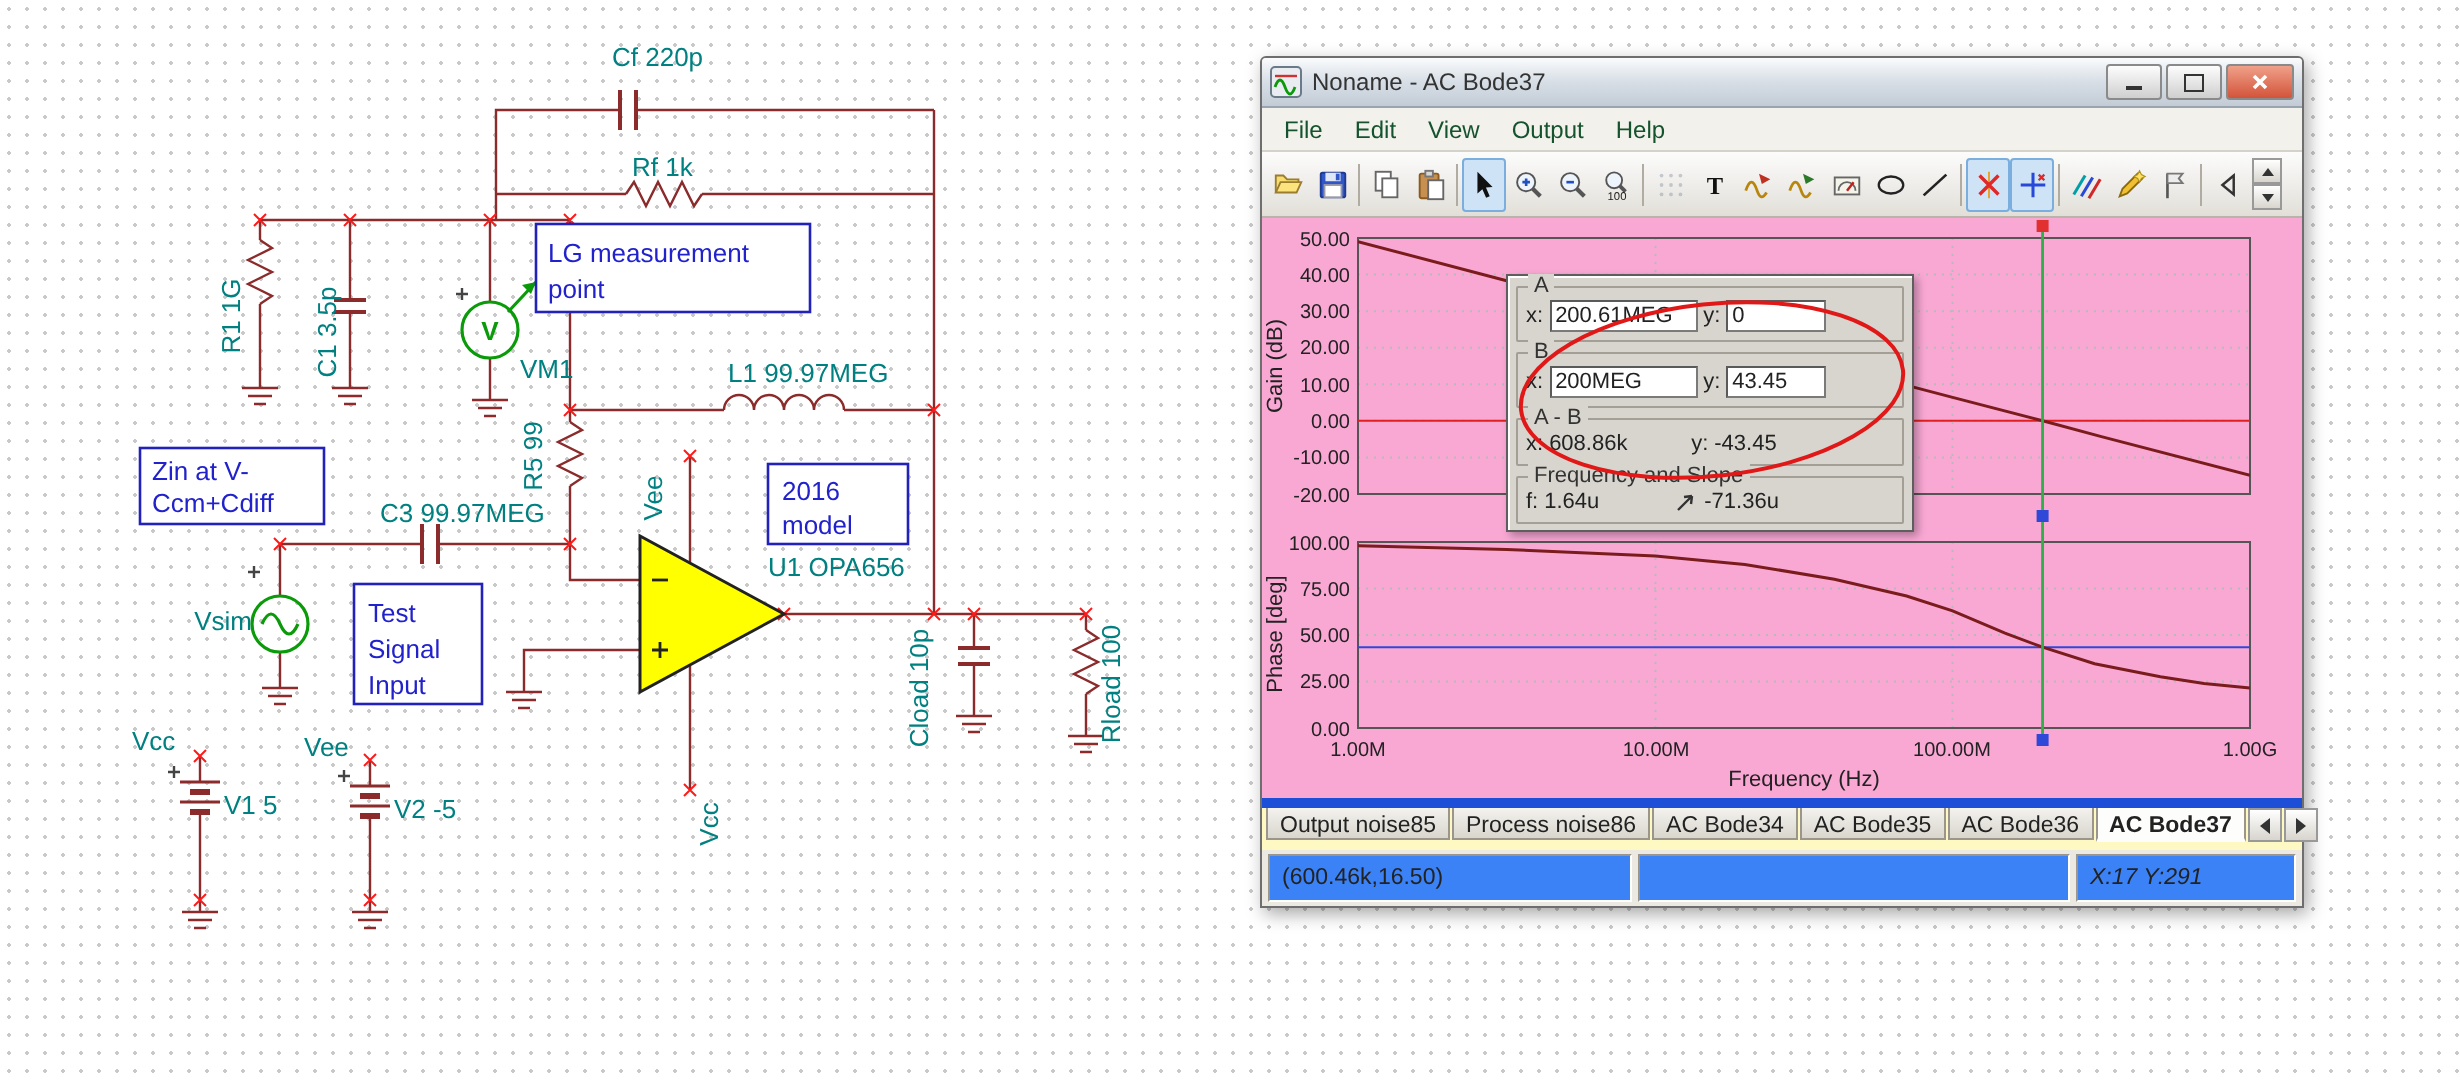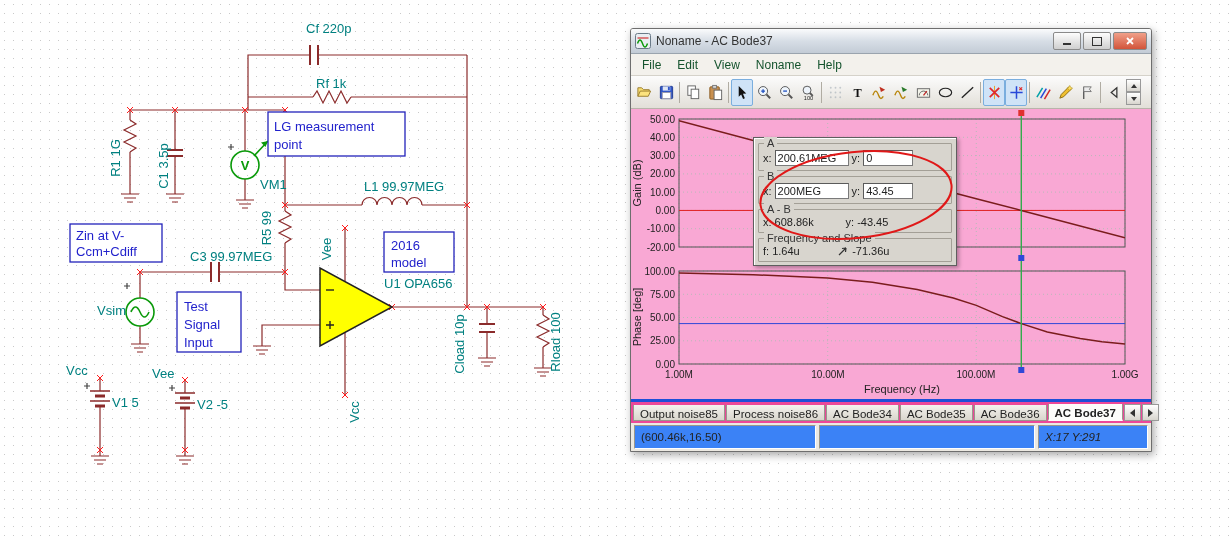--- a/index.html
+++ b/index.html
@@ -72,22 +72,22 @@
   .cgroup{position:relative;border:1px solid #a39f96;border-radius:1px;padding:6px 4px 4px;}
   .cglabel{position:absolute;top:-7px;left:5px;background:#d8d5ce;padding:0 3px;font-size:11px;color:#333;line-height:12px;}
   .crow{display:flex;align-items:center;gap:3px;font-size:11px;color:#222;}
   .cinput{display:inline-block;background:#fff;border:1px solid #7a7a7a;
     border-top-color:#5a5a5a;border-left-color:#5a5a5a;height:14px;line-height:14px;
     font-size:11px;padding:0 2px;overflow:hidden;white-space:nowrap;}
   .w70{width:68px;} .w42{width:44px;}
   .cval{font-size:11px;color:#222;}
   .annotation{position:absolute;left:0;top:0;pointer-events:none;z-index:6;}
 
-  .tabbar{height:21px;background:#ec4899;display:flex;align-items:center;
-    border-top:3px solid #1d4ed8;padding-left:2px;}
+  .tabbar{height:21px;background:#fef9c3;display:flex;align-items:flex-start;
+    border-top:5px solid #1d4ed8;padding-left:2px;}
   .tab{font-size:11.5px;padding:3px 6px 0;background:linear-gradient(#f4f2ee,#d9d6cd);
     border:1px solid #9a968c;border-top:none;margin-right:1px;color:#222;white-space:nowrap;}
   .tab.active{background:#fdfdfb;font-weight:bold;border-bottom:2px solid #fdfdfb;}
   .tabnav-wrap{margin-left:auto;display:flex;align-items:center;gap:1px;padding-right:2px;}
   .tabnav{width:15px;height:15px;border:1px solid #999;background:linear-gradient(#fff,#d8d5ce);
     display:flex;align-items:center;justify-content:center;}
   .tri-left{width:0;height:0;border-top:4px solid transparent;border-bottom:4px solid transparent;border-right:5px solid #333;}
   .tri-right{width:0;height:0;border-top:4px solid transparent;border-bottom:4px solid transparent;border-left:5px solid #333;}
 
   .statusbar{height:24px;display:flex;gap:3px;padding:2px 3px;background:#ece9e2;align-items:stretch;}
@@ -249,21 +249,21 @@
             <path d="M2,2 L8,8 M8,2 L2,8" stroke="#fff" stroke-width="1.8"></path>
           </svg>
         </div>
       </div>
     </div>
 
     <div class="menubar">
       <span class="menu-item">File</span>
       <span class="menu-item">Edit</span>
       <span class="menu-item">View</span>
-      <span class="menu-item">Noname</span>
+      <span class="menu-item">Output</span>
       <span class="menu-item">Help</span>
     </div>
 
     <div class="toolbar">
       <div class="tbtn">
           <svg viewBox="0 0 18 18">
         <path d="M2,13 V4 h4 l2,2 h6 v2" fill="#f7dc6f" stroke="#9a7d2e"></path>
             <path d="M2,13 l2.5,-5.5 h11 L13,13 z" fill="#fce37e" stroke="#9a7d2e"></path>
           </svg>
         </div>

